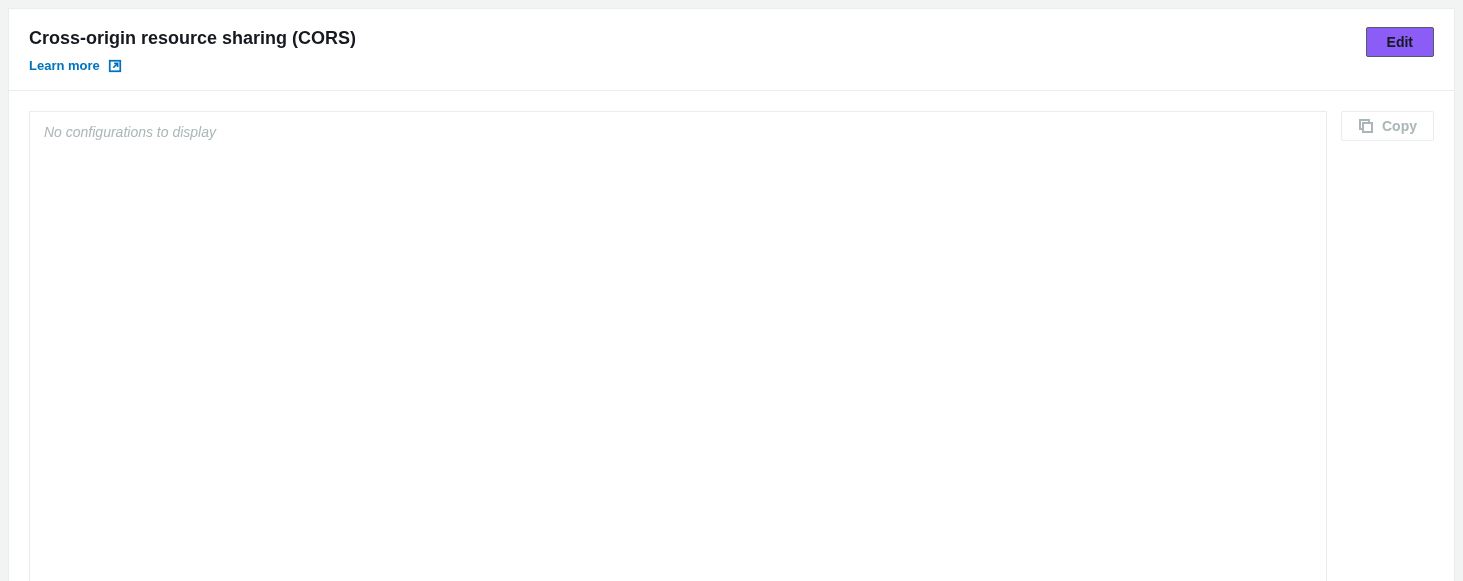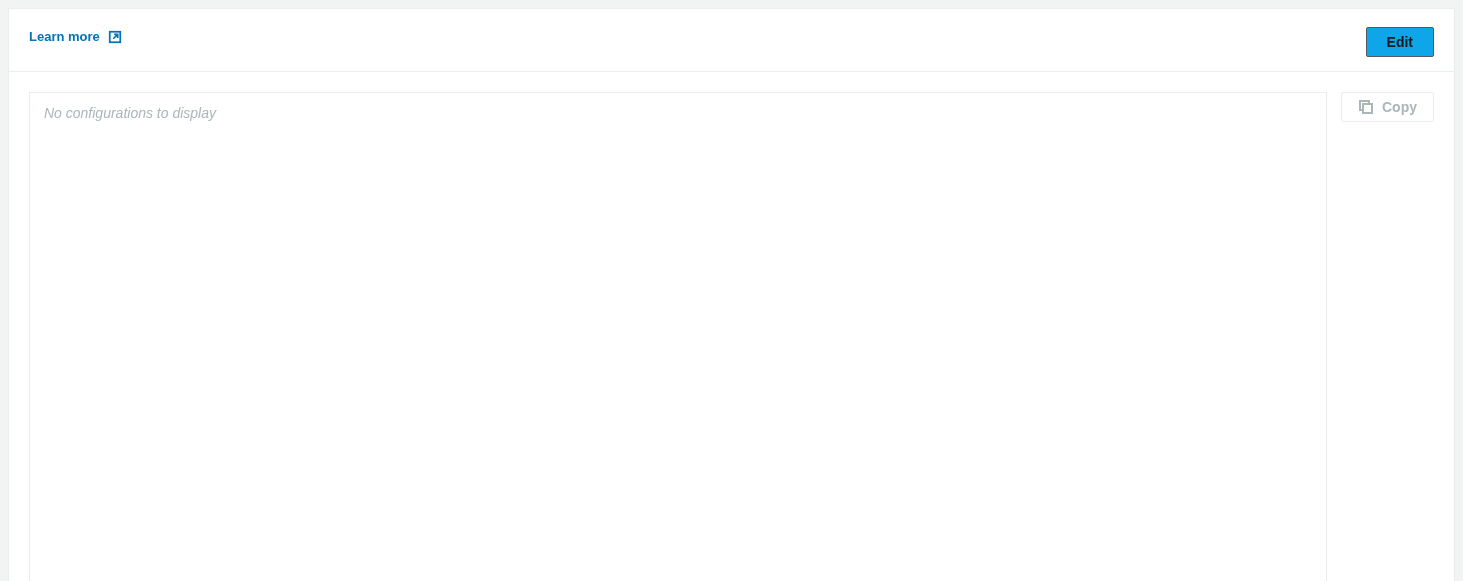--- a/index.html
+++ b/index.html
@@ -46,21 +46,21 @@
     }
     .ext-icon {
       stroke: #0073bb;
       fill: none;
       stroke-width: 2;
       width: 14px;
       height: 14px;
       vertical-align: text-bottom;
     }
     .edit-btn {
-      background: #0ea5e9;
+      background: #8b5cf6;
       border: 1px solid #545b64;
       border-radius: 2px;
       padding: 6px 20px;
       font-size: 14px;
       font-weight: 700;
       color: #16191f;
       cursor: pointer;
       white-space: nowrap;
     }
     .panel-body {
@@ -107,20 +107,21 @@
       width: 16px;
       height: 16px;
     }
   </style>
 </head>
 <body>
 
 <div class="panel">
   <div class="panel-header">
     <div class="header-left">
+      <h2 class="panel-title">Cross-origin resource sharing (CORS)</h2>
       <p class="panel-desc">
         <a class="learn-more-link">
             <span>Learn more</span>
           <svg class="ext-icon" viewBox="0 0 16 16">
             <rect x="2" y="2" width="12" height="12"></rect>
             <path d="M6 10 L11 5"></path>
             <path d="M7 5 H11 V9"></path>
           </svg>
         </a>
       </p>

